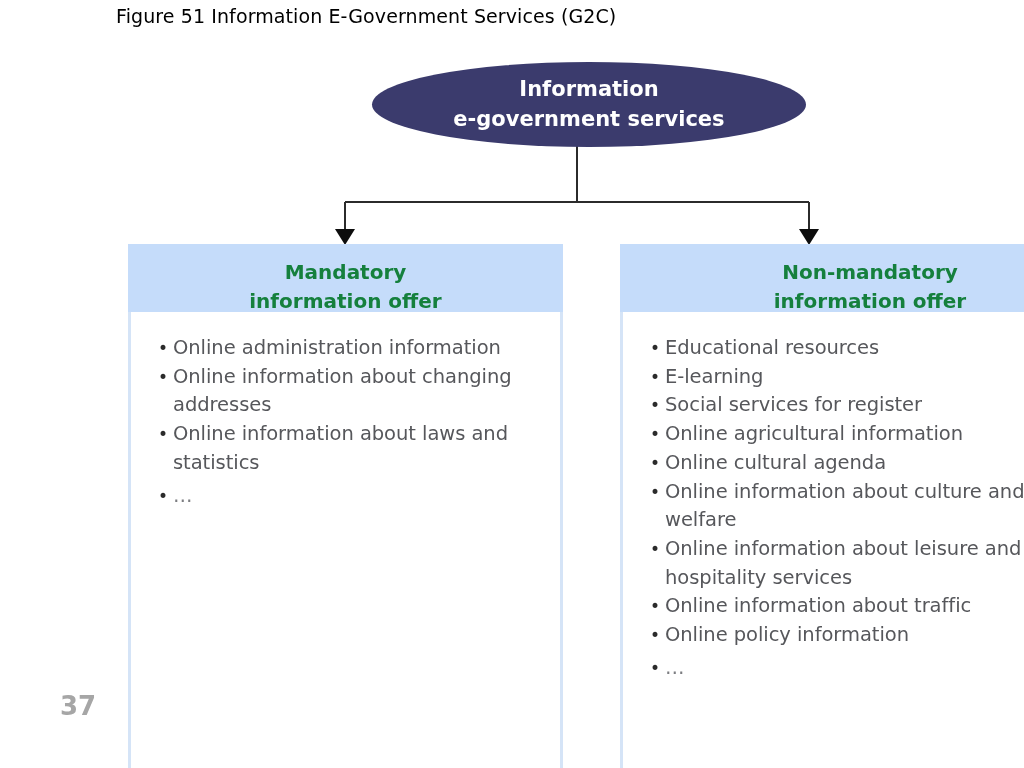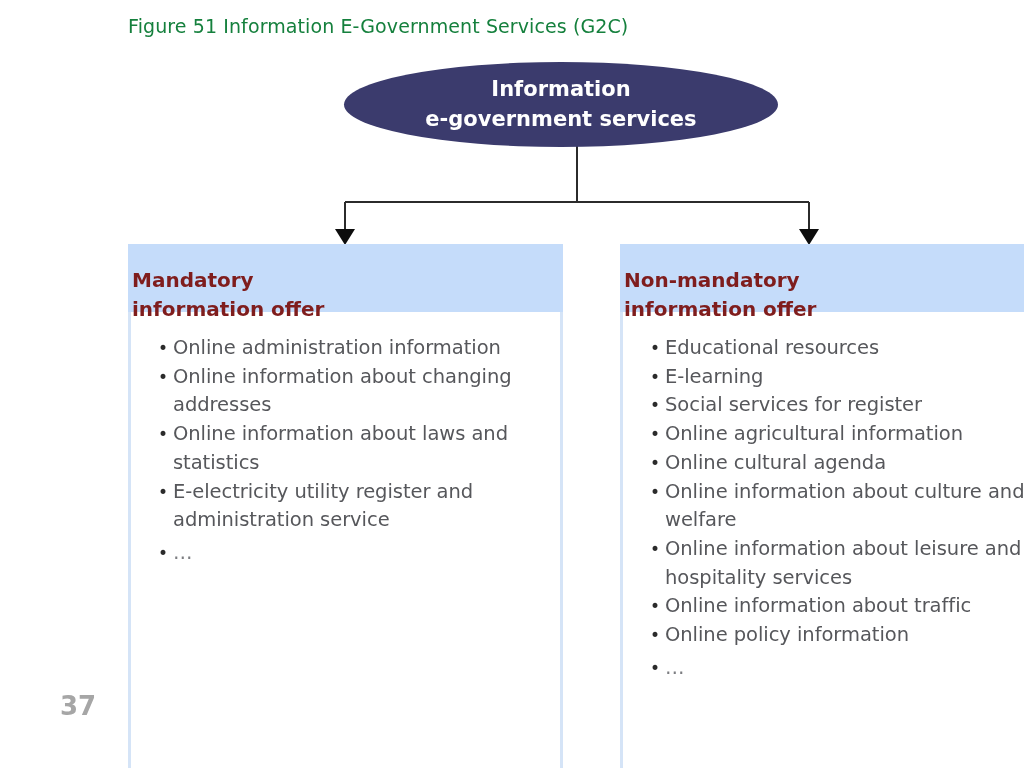--- a/index.html
+++ b/index.html
@@ -12,44 +12,43 @@
     height: 768px;
     position: relative;
     overflow: hidden;
     font-family: "DejaVu Sans", "Liberation Sans", sans-serif;
     -webkit-font-smoothing: antialiased;
   }
 
   
   .figure-title {
     position: absolute;
-    left: 128px;
+    left: 116px;
     top: 5px;
     font-size: 19px;
-    color: #15803d;
+    color: #000000;
     font-family: "DejaVu Sans", "Liberation Sans", sans-serif;
     letter-spacing: 0.1px;
     white-space: nowrap;
-    margin-top: 10px;
   }
 
   
   .page-number {
     position: absolute;
     left: 60px;
     top: 691px;
     font-size: 26px;
     font-weight: bold;
     color: #a6a6a6;
   }
 
   
   .root-node {
     position: absolute;
-    left: 344px;
+    left: 372px;
     top: 62px;
     width: 434px;
     height: 85px;
     background: #3b3b6d;
     border-radius: 50% / 50%;
     display: flex;
     align-items: center;
     justify-content: center;
     box-sizing: border-box;
   }
@@ -76,26 +75,26 @@
   
   .branch {
     position: absolute;
     top: 244px;
   }
   .branch-left  { left: 128px;  width: 435px; }
   .branch-right { left: 620px;  width: 500px; }
 
   .branch-header {
     background: #c5dcfa;
-    color: #7f1d1d;
+    color: #15803d;
     font-size: 20px;
     font-weight: bold;
     line-height: 1.45;
-    text-align: left;
-    padding: 22px 4px 12px 4px;
+    text-align: center;
+    padding: 14px 4px 12px 4px;
     box-sizing: border-box;
     height: 68px;
   }
   .branch-header .h2 { display: block; }
 
   .branch-body {
     background: #ffffff;
     border-left: 3px solid #d5e4f7;
     border-right: 3px solid #d5e4f7;
     box-sizing: border-box;
@@ -160,21 +159,20 @@
 <div class="branch branch-left">
   <div class="branch-header">
     <span>Mandatory</span>
     <span class="h2">information offer</span>
   </div>
   <div class="branch-body">
     <ul class="bullets">
       <li>Online administration information</li>
       <li>Online information about changing addresses</li>
       <li>Online information about laws and statistics</li>
-      <li>E-electricity utility register and administration service</li>
       <li class="ellipsis-item">…</li>
     </ul>
   </div>
 </div>
 
 <div class="branch branch-right">
   <div class="branch-header">
     <span>Non-mandatory</span>
     <span class="h2">information offer</span>
   </div>

